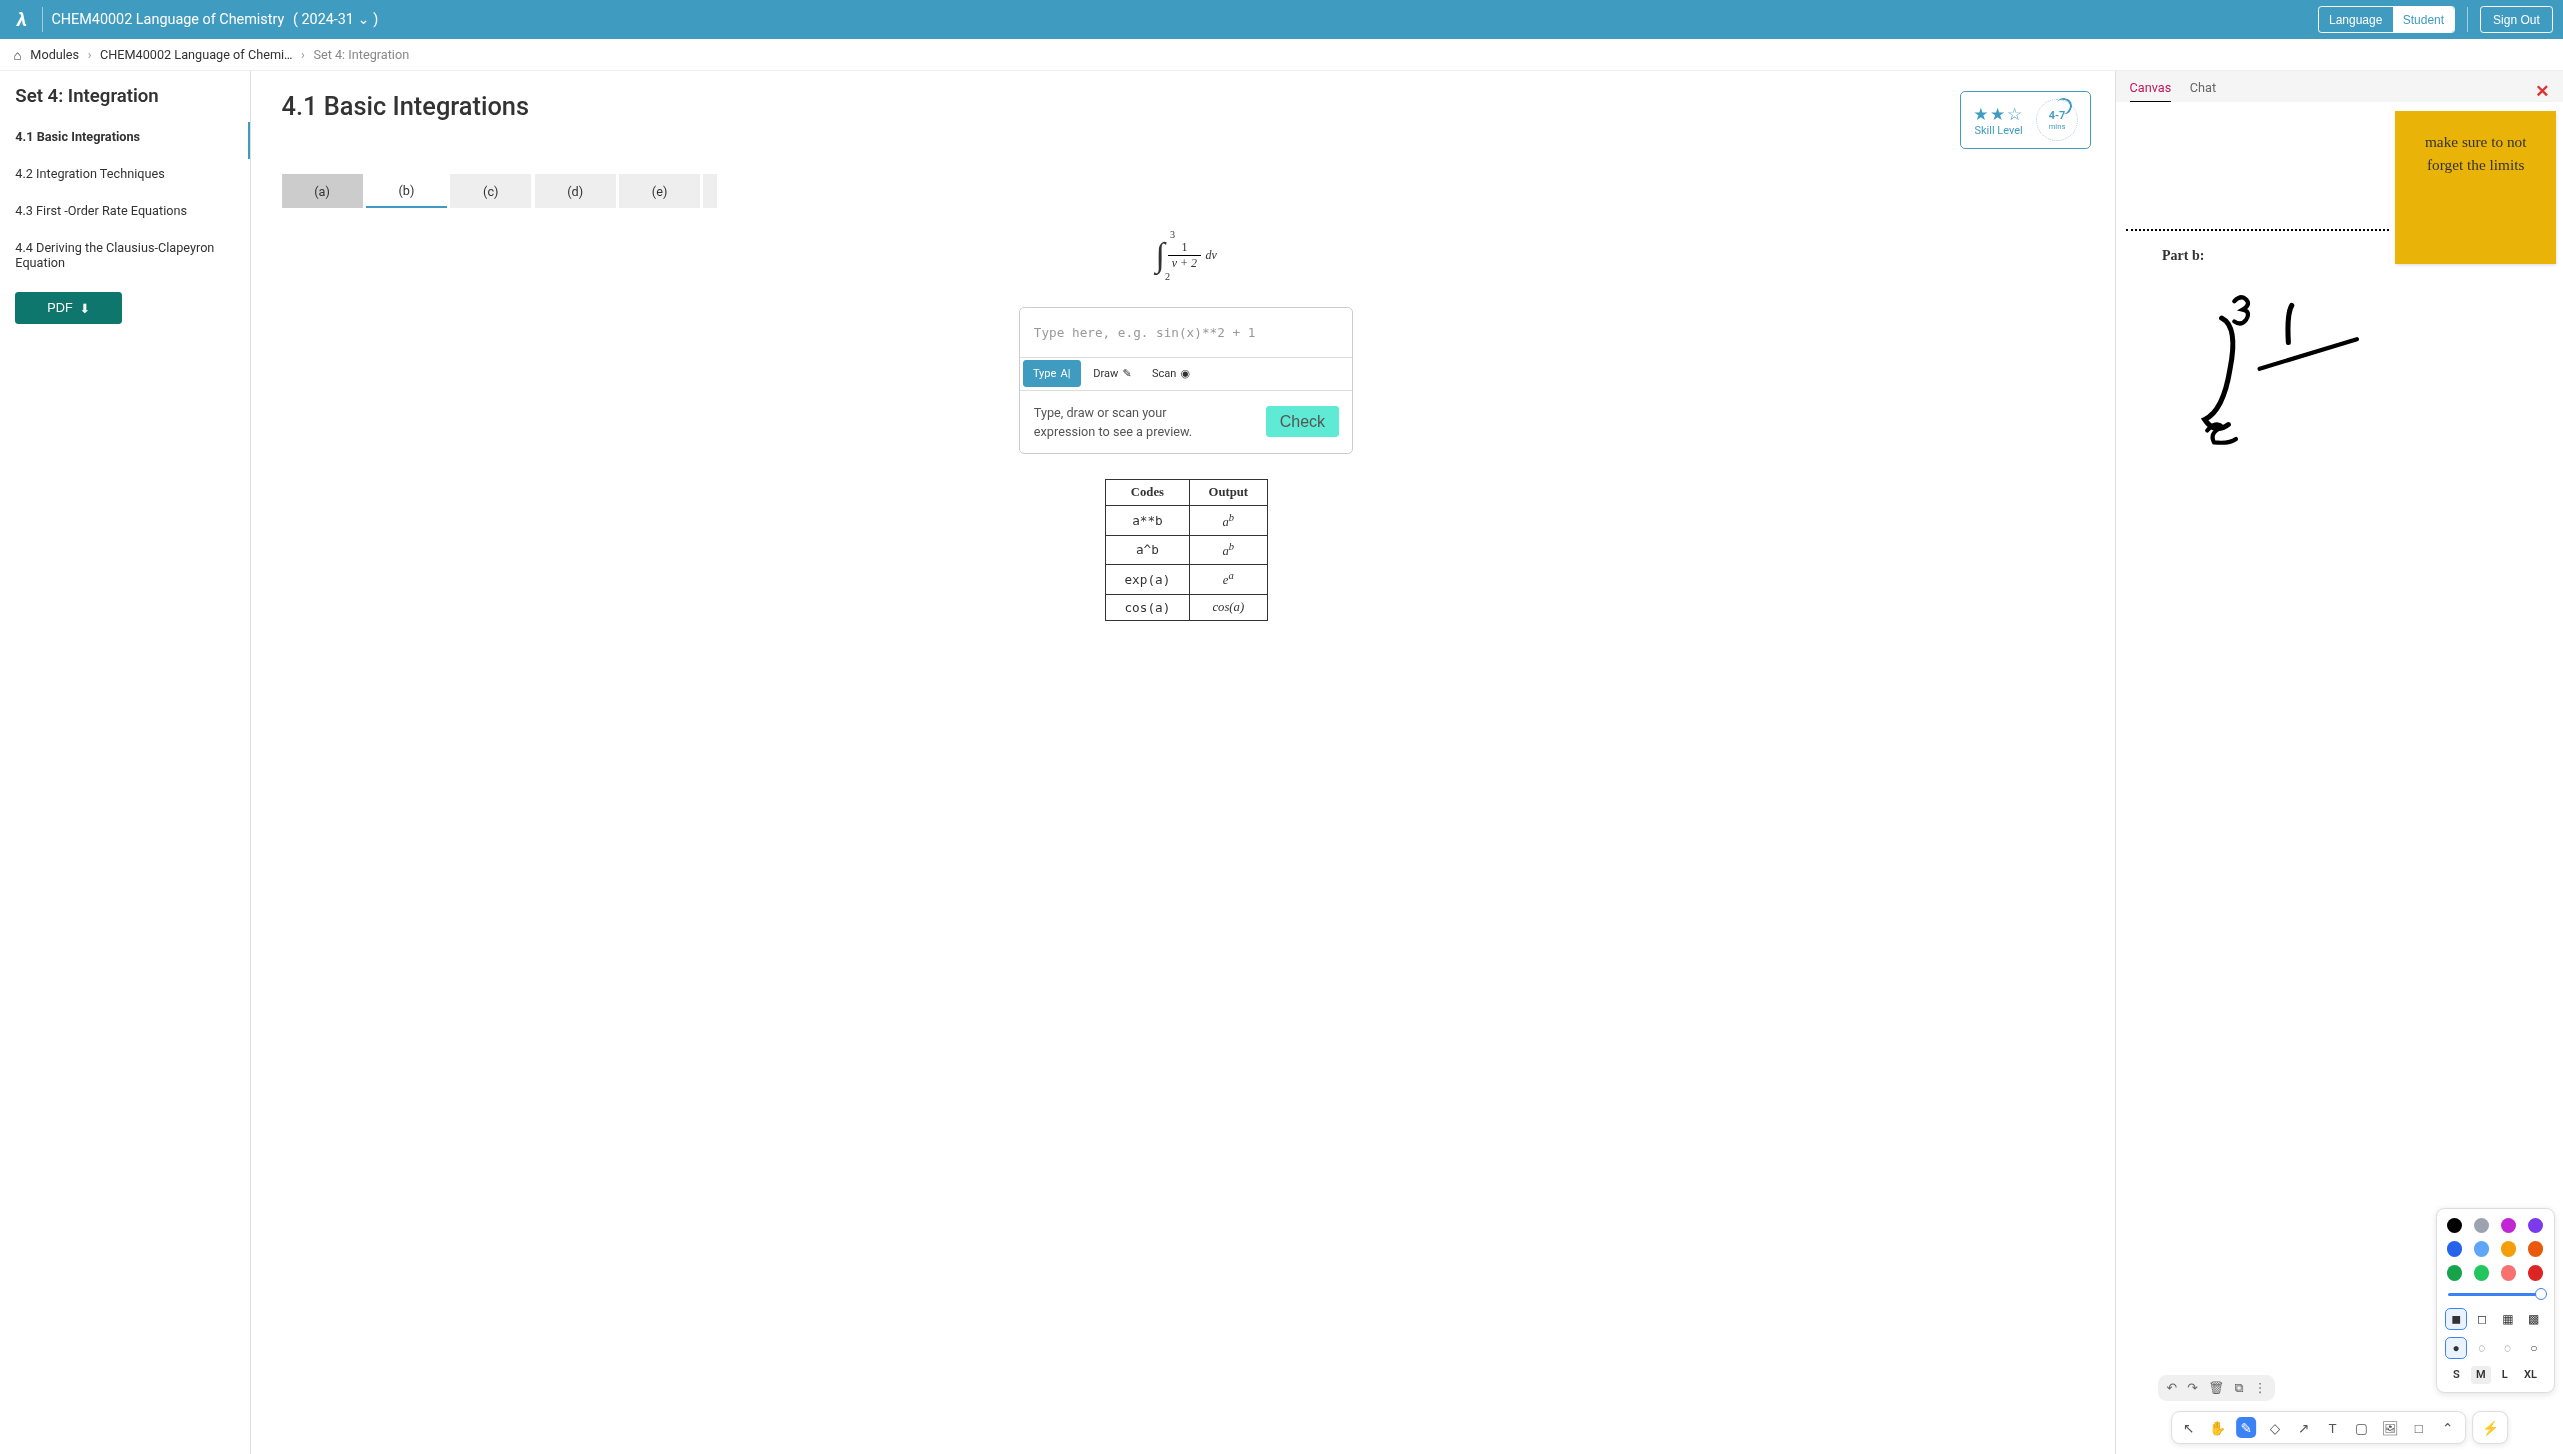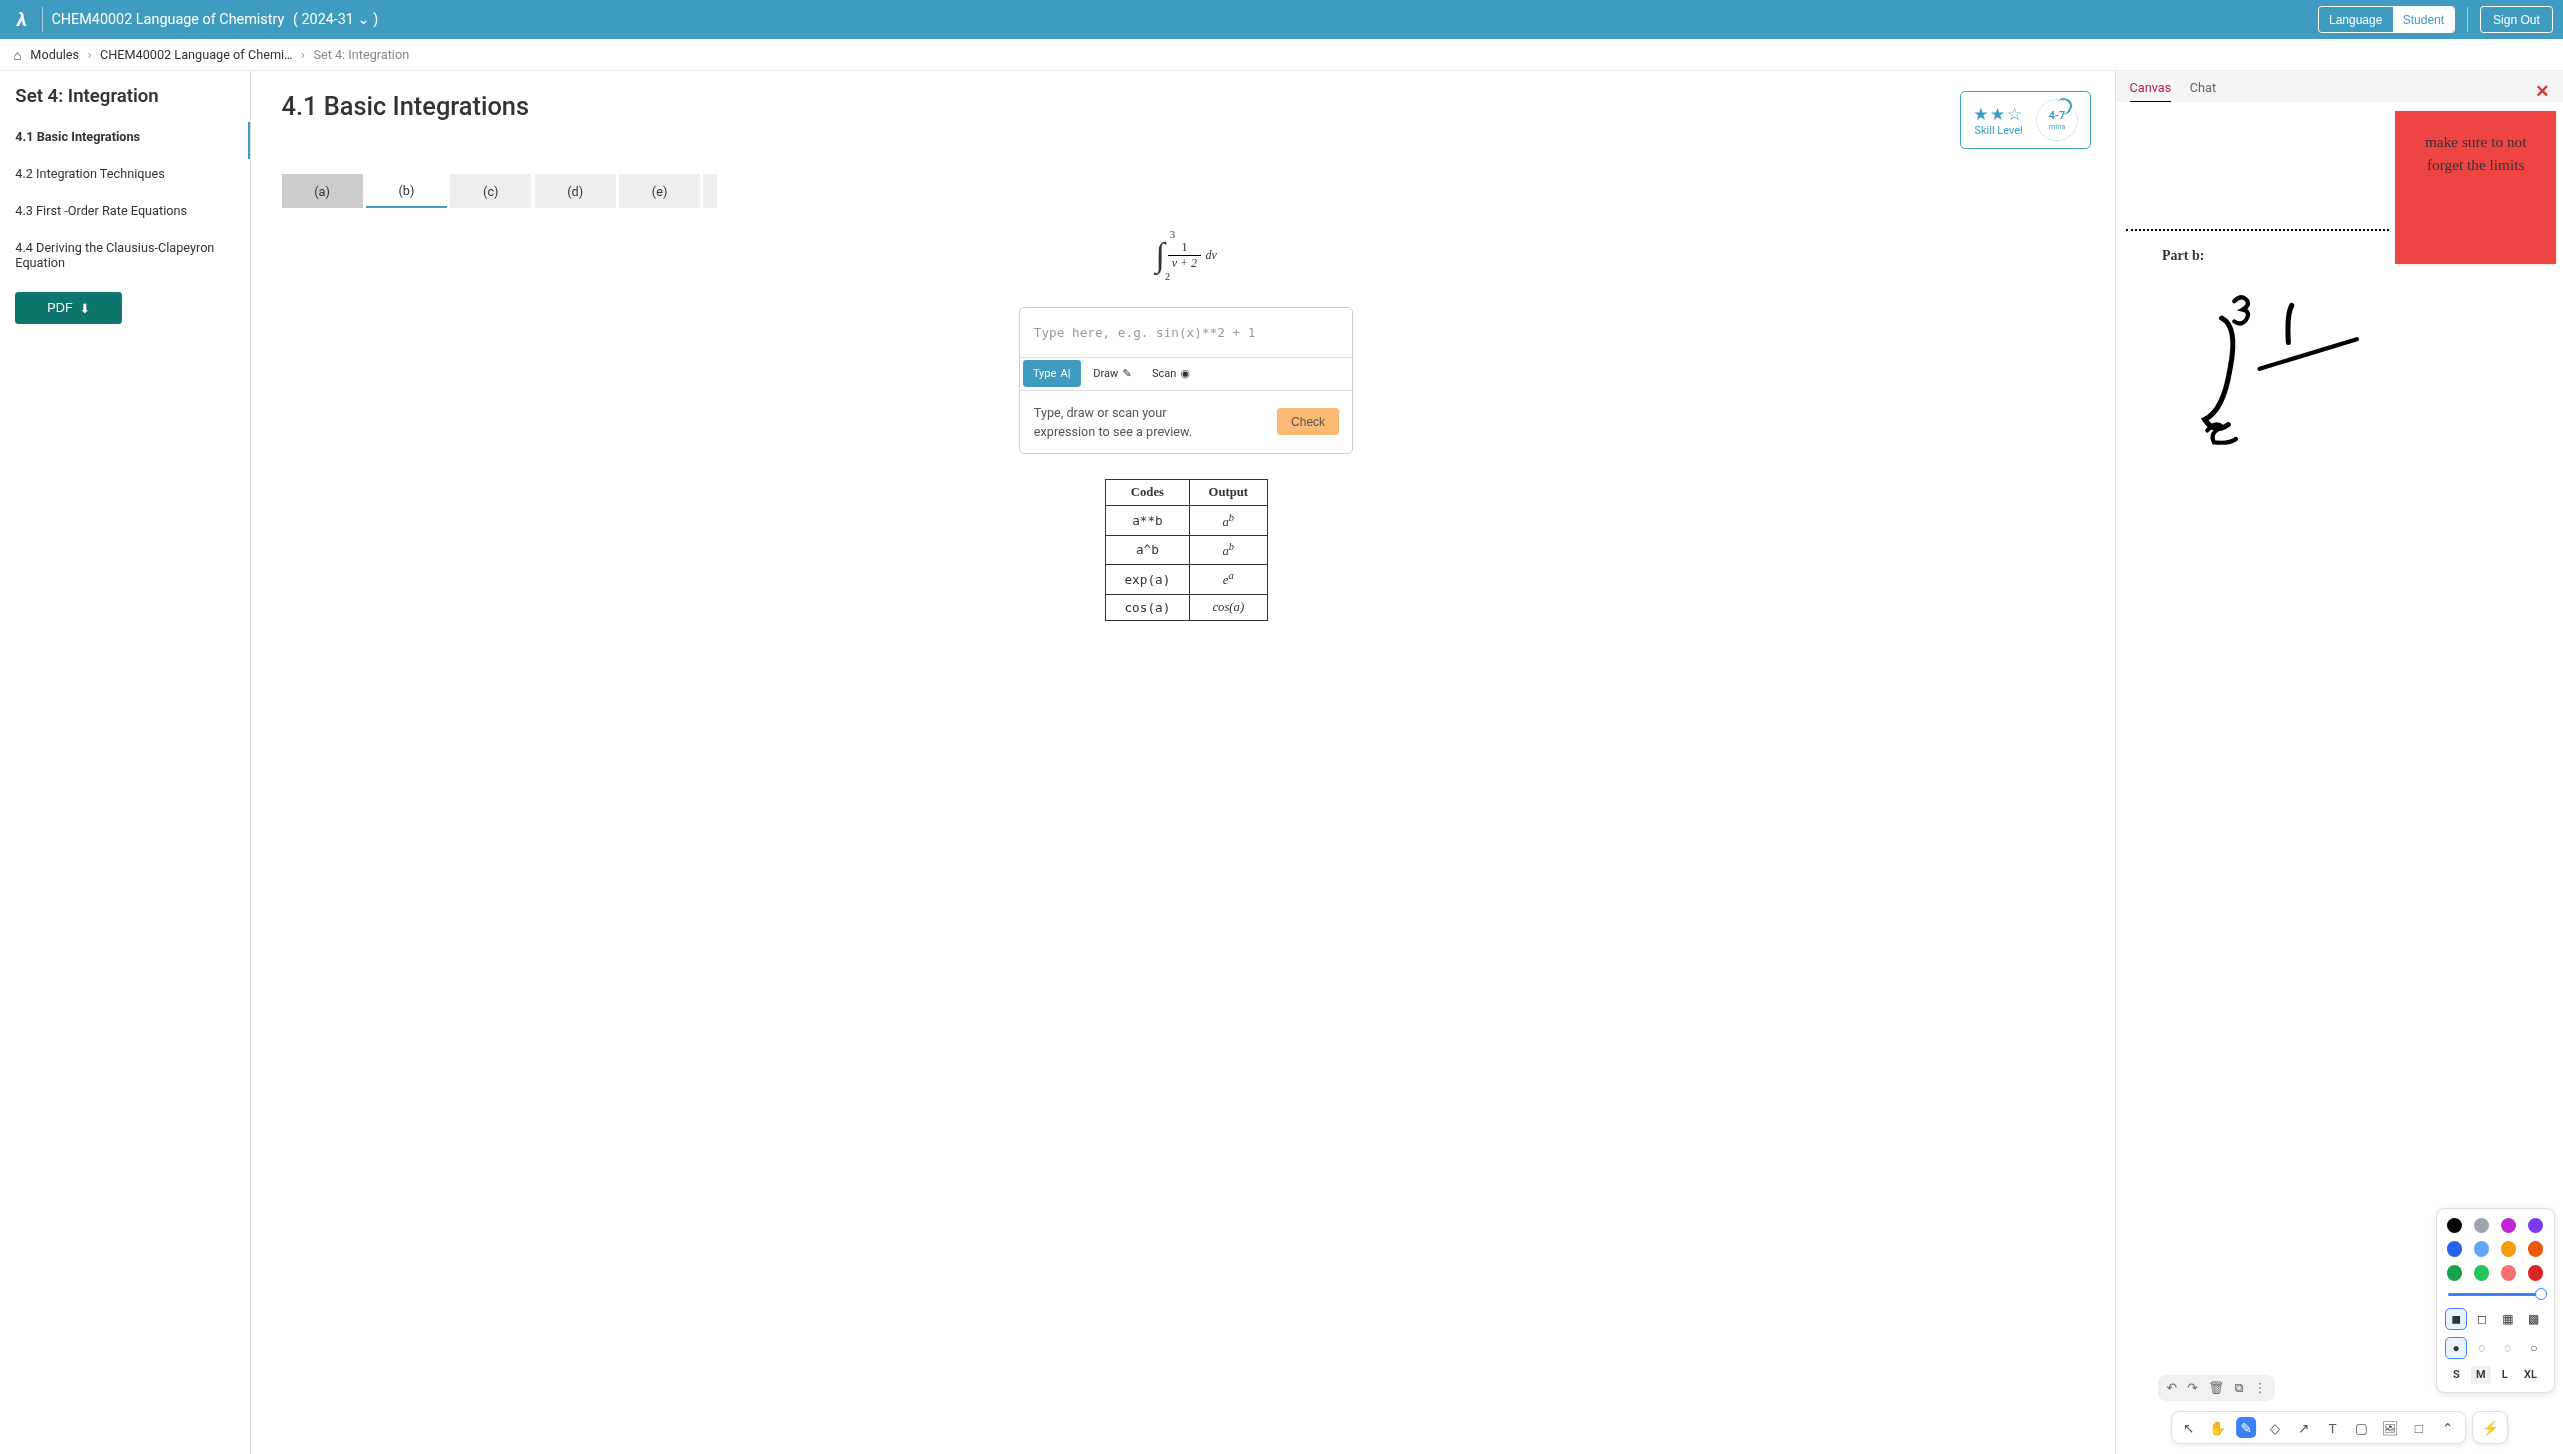--- a/index.html
+++ b/index.html
@@ -61,34 +61,34 @@
 .answer-box { border: 0.8px solid #ccc; border-radius: 5.1px; width: 334px; margin: 0 auto 25.4px; }
 .answer-input { padding: 17px 13.6px; }
 .answer-input input { width: 100%; border: none; font-family: monospace; font-size: 12.7px; outline: none;}
 .answer-input input::placeholder { color: #999; }
 .input-tabs { display: flex; border-top: 0.8px solid #ddd; border-bottom: 0.8px solid #ddd; }
 .itab { padding: 6.8px 10.2px; font-size: 11px; cursor: pointer; display: flex; align-items: center; gap: 4.2px;}
 .itab.active { background: #3f9bbf; color: #fff; border-radius: 3.4px; margin: 2.5px;}
 .itab .icn { font-size: 11px; }
 .preview-row { display: flex; align-items: center; justify-content: space-between; padding: 12px 13.6px;}
 .preview-text { font-size: 12.7px; color: #555; max-width: 170px; line-height: 1.5;}
-.check-btn { background: #fdba74; border: none; padding: 6.8px 13.6px; border-radius: 3.4px; font-size: 12px; color: #555; cursor: pointer;}
+.check-btn { background: #5eead4; border: none; padding: 6.8px 13.6px; border-radius: 3.4px; font-size: 16px; color: #555; cursor: pointer;}
 
 .codes-table { border-collapse: collapse; margin: 0 auto; font-family: "Times New Roman", serif;}
 .codes-table th, .codes-table td { border: 0.8px solid #333; padding: 5.1px 18.6px; text-align: center; font-size: 12.7px;}
 .codes-table td.code { font-family: monospace; }
 
 
 .canvas-panel { width: 448px; border-left: 0.8px solid #ddd; background: #f5f5f5; position: relative; display: flex; flex-direction: column;}
 .canvas-head { display: flex; align-items: center; padding: 8.5px 13.6px 0; gap: 18.6px;}
 .canvas-head .ct { padding-bottom: 6.8px; font-size: 12.7px; cursor: pointer; color: #666;}
 .canvas-head .ct.active { font-weight: 400; color: #be185d; border-bottom: 1.7px solid #000;}
 .canvas-head .close { margin-left: auto; color: #d33; font-size: 17px; cursor: pointer; font-weight: 700;}
 .canvas-body { flex: 1; background: #fff; margin: 0; position: relative; overflow: hidden;}
-.sticky { position: absolute; top: 8.5px; right: 6.8px; width: 161px; height: 153px; background: #ef4444; padding: 20.3px 12px; font-family: "Comic Sans MS", cursive; font-size: 15.3px; text-align: center; line-height: 1.5; box-shadow: 0.8px 1.7px 3.4px rgba(0,0,0,.15);}
+.sticky { position: absolute; top: 8.5px; right: 6.8px; width: 161px; height: 153px; background: #eab308; padding: 20.3px 12px; font-family: "Comic Sans MS", cursive; font-size: 15.3px; text-align: center; line-height: 1.5; box-shadow: 0.8px 1.7px 3.4px rgba(0,0,0,.15);}
 .dotted-line { position: absolute; top: 127px; left: 10.2px; width: 263px; border-top: 2.5px dotted #000; }
 .part-label { position: absolute; top: 146px; left: 24px; font-family: "Comic Sans MS", cursive; font-size: 14px; font-weight: 700; margin-left: 22px;}
 .handdraw { position: absolute; top: 186px; left: 76px; }
 
 
 .palette { position: absolute; bottom: 61px; right: 8.5px; width: 119px; background: #fff; border: 0.8px solid #ddd; border-radius: 8.5px; padding: 8.5px; box-shadow: 0 1.7px 6.8px rgba(0,0,0,.1);}
 .color-grid { display: grid; grid-template-columns: repeat(4, 1fr); gap: 8.5px; margin-bottom: 8.5px;}
 .cswatch { width: 15.3px; height: 15.3px; border-radius: 50%; cursor: pointer; margin: 0 auto;}
 .slider { height: 3.4px; background: #3b82f6; border-radius: 1.7px; position: relative; margin: 12px 3.4px;}
 .slider .knob { position: absolute; right: -5.1px; top: -4.2px; width: 12px; height: 12px; border: 1.7px solid #3b82f6; border-radius: 50%; background: #fff;}

